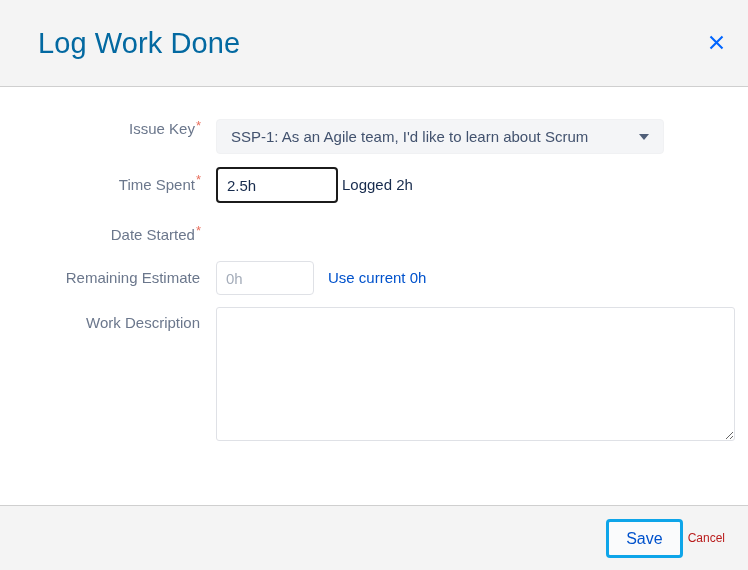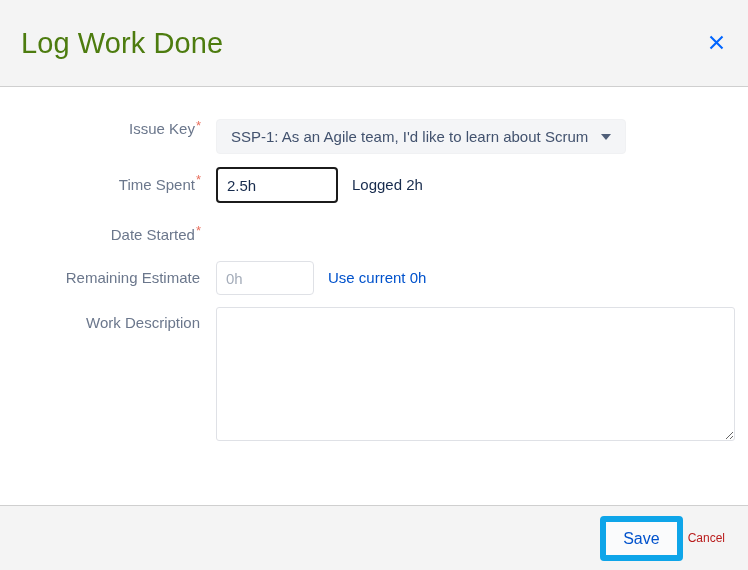--- a/index.html
+++ b/index.html
@@ -29,25 +29,25 @@
   .dialog-header {
     position: relative;
     height: 87px;
     flex: 0 0 87px;
     background: #f4f4f4;
     border-bottom: 1px solid #cfcfcf;
     box-sizing: border-box;
   }
   .dialog-title {
     position: absolute;
-    left: 21px;
+    left: 38px;
     top: 23px;
     font-size: 29px;
     font-weight: 400;
-    color: #4d7c0f;
+    color: #0369a1;
     letter-spacing: 0.1px;
     line-height: 40px;
   }
   .close-btn {
     position: absolute;
     right: 19px;
     top: 29px;
     width: 26px;
     height: 26px;
     display: flex;
@@ -94,21 +94,21 @@
   }
   .field-control {
     margin-left: 16px;
     display: flex;
     align-items: center;
   }
 
   
   .select-wrap {
     position: relative;
-    width: 410px;
+    width: 448px;
     height: 35px;
     background: #f4f5f7;
     border: 1px solid #f0f1f3;
     border-radius: 4px;
     box-sizing: border-box;
     display: flex;
     align-items: center;
     cursor: pointer;
   }
   .select-value {
@@ -176,21 +176,21 @@
     padding: 0 6px;
     line-height: 34px;
   }
   .input-remaining {
     width: 98px;
   }
 
   .side-note {
     font-size: 15px;
     color: #172b4d;
-    margin-left: 14px;
+    margin-left: 4px;
     line-height: 34px;
     white-space: nowrap;
   }
   .link-btn {
     font-size: 15px;
     color: #0052cc;
     margin-left: 14px;
     line-height: 34px;
     white-space: nowrap;
     cursor: pointer;
@@ -245,21 +245,21 @@
     display: flex;
     align-items: center;
     justify-content: flex-end;
     padding-right: 21px;
   }
   .btn-save {
     font-family: "Liberation Sans", sans-serif;
     font-size: 16px;
     color: #0052cc;
     background: #fafbfc;
-    border: 6px solid #0ea5e9;
+    border: 3px solid #0ea5e9;
     border-radius: 4px;
     padding: 6px 17px;
     cursor: pointer;
     line-height: 21px;
   }
   .btn-cancel {
     font-family: "Liberation Sans", sans-serif;
     font-size: 12px;
     color: #b91c1c;
     background: none;

